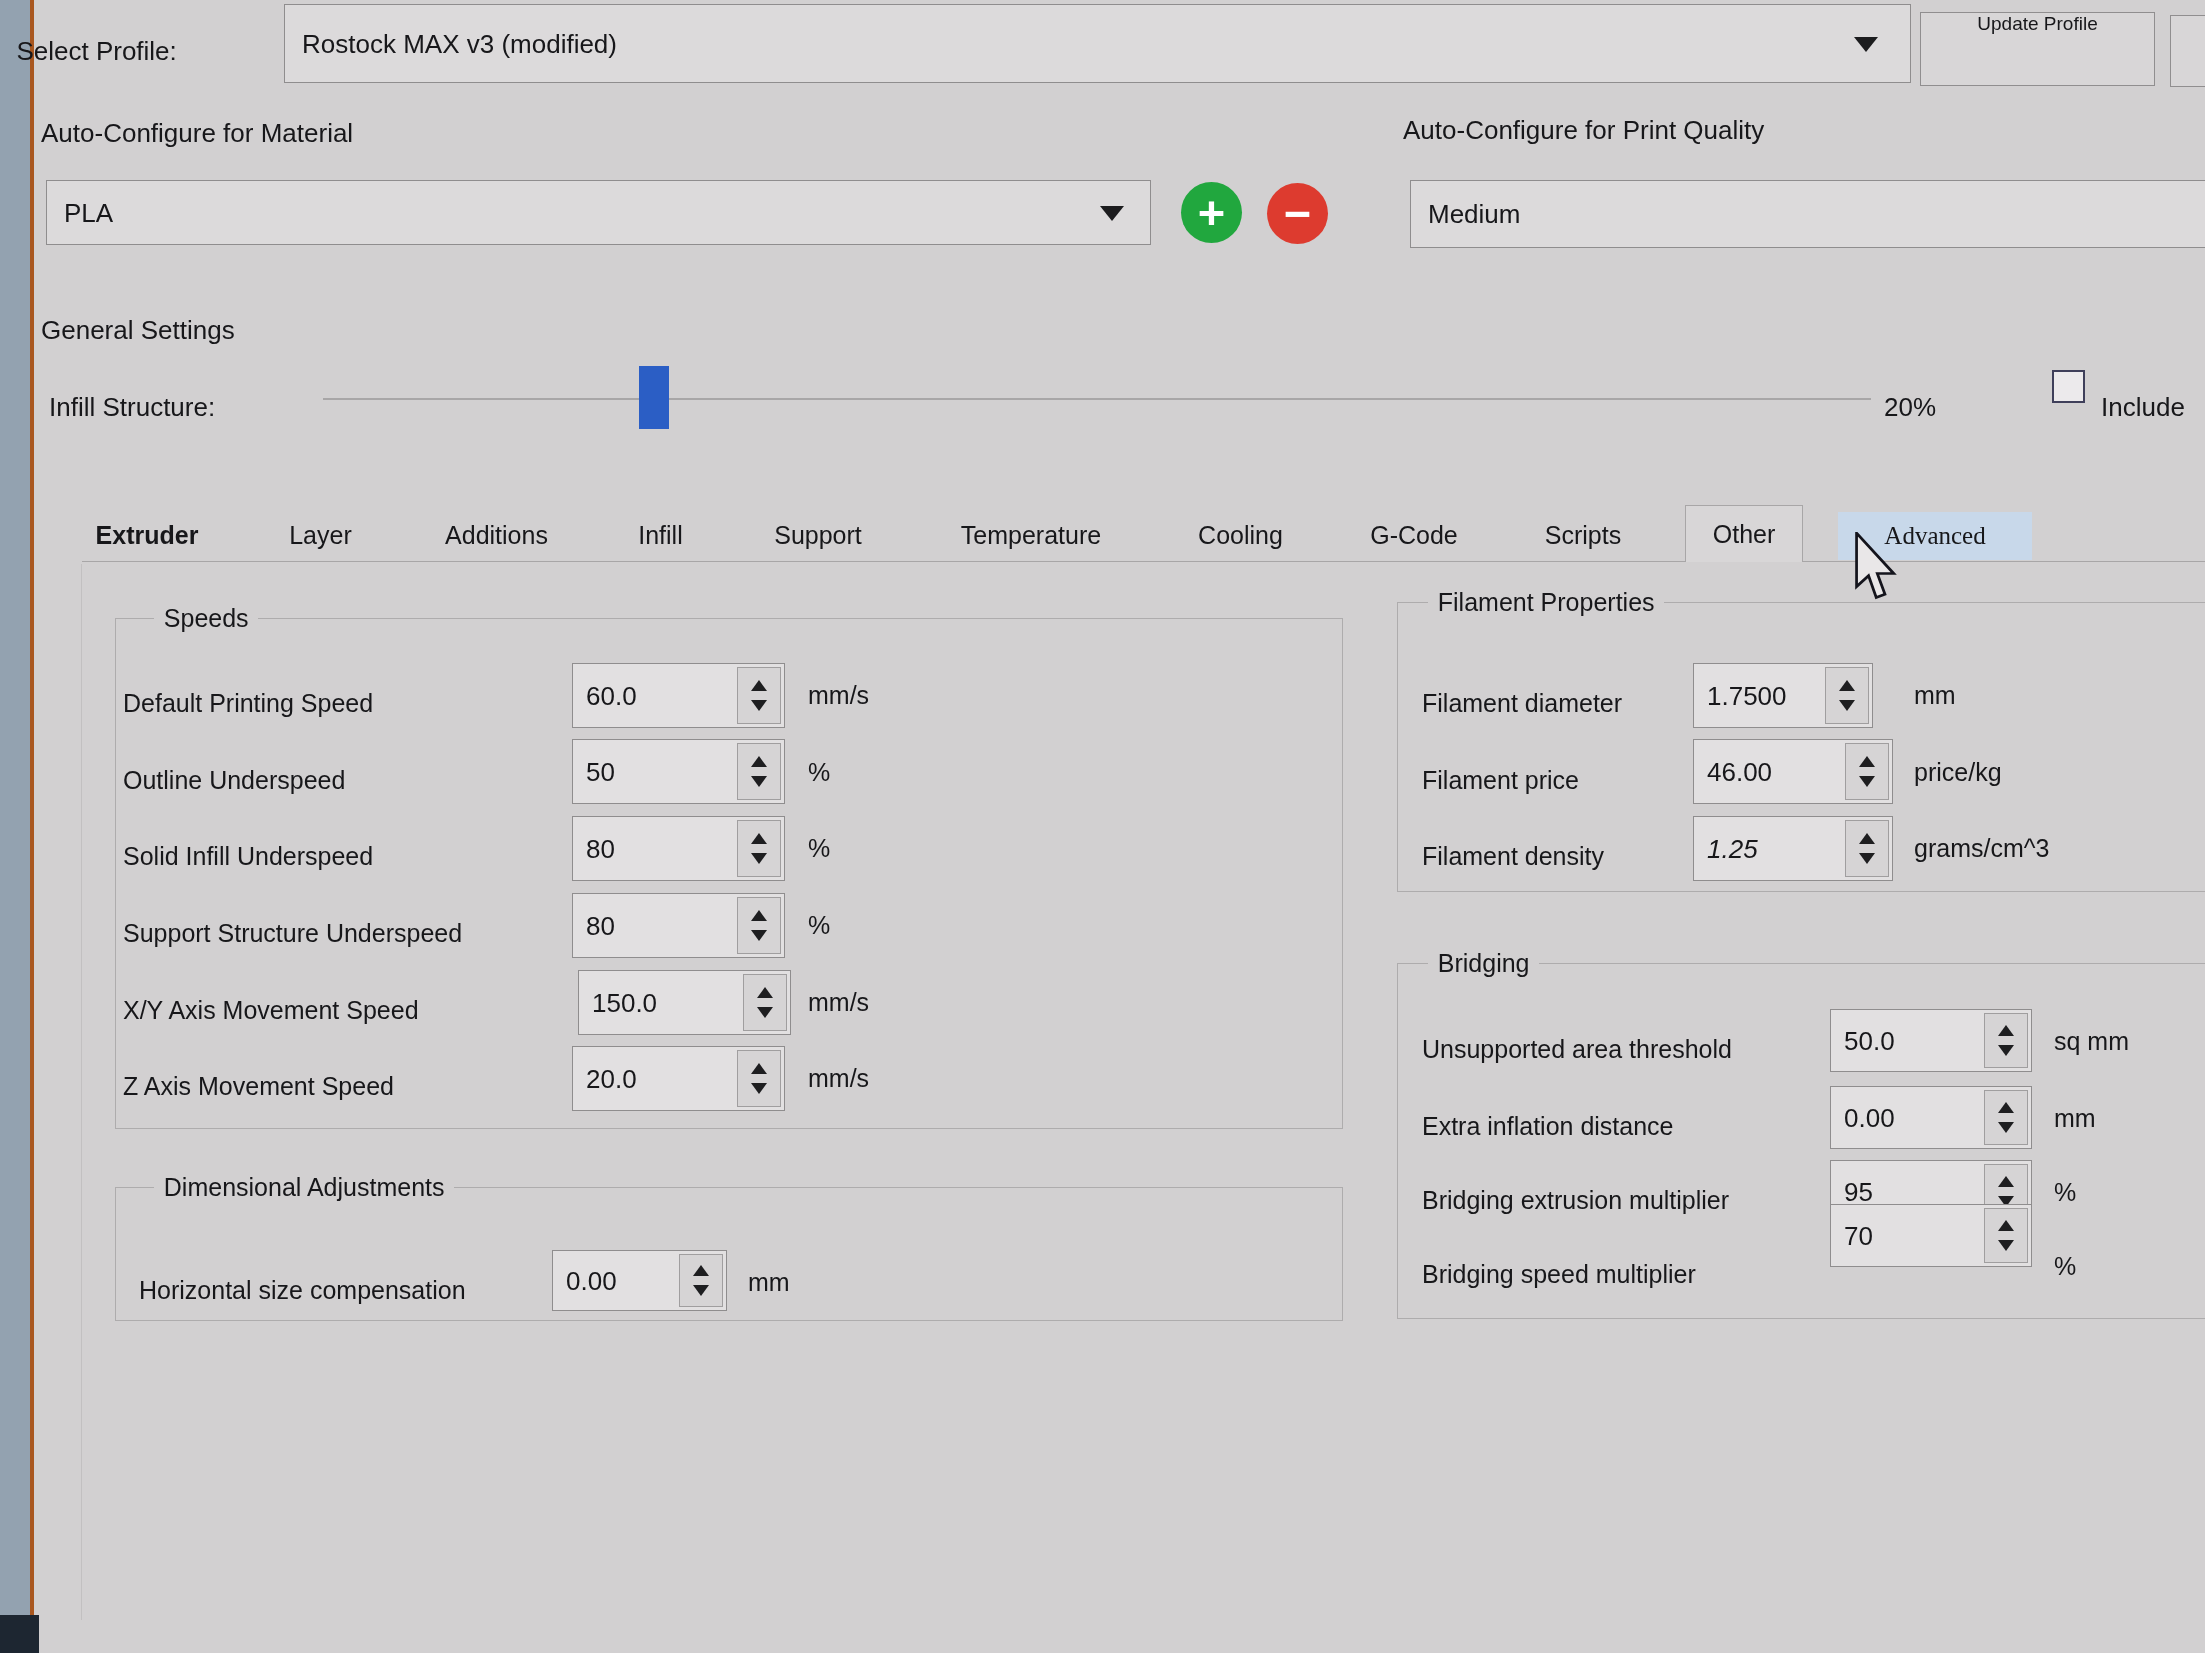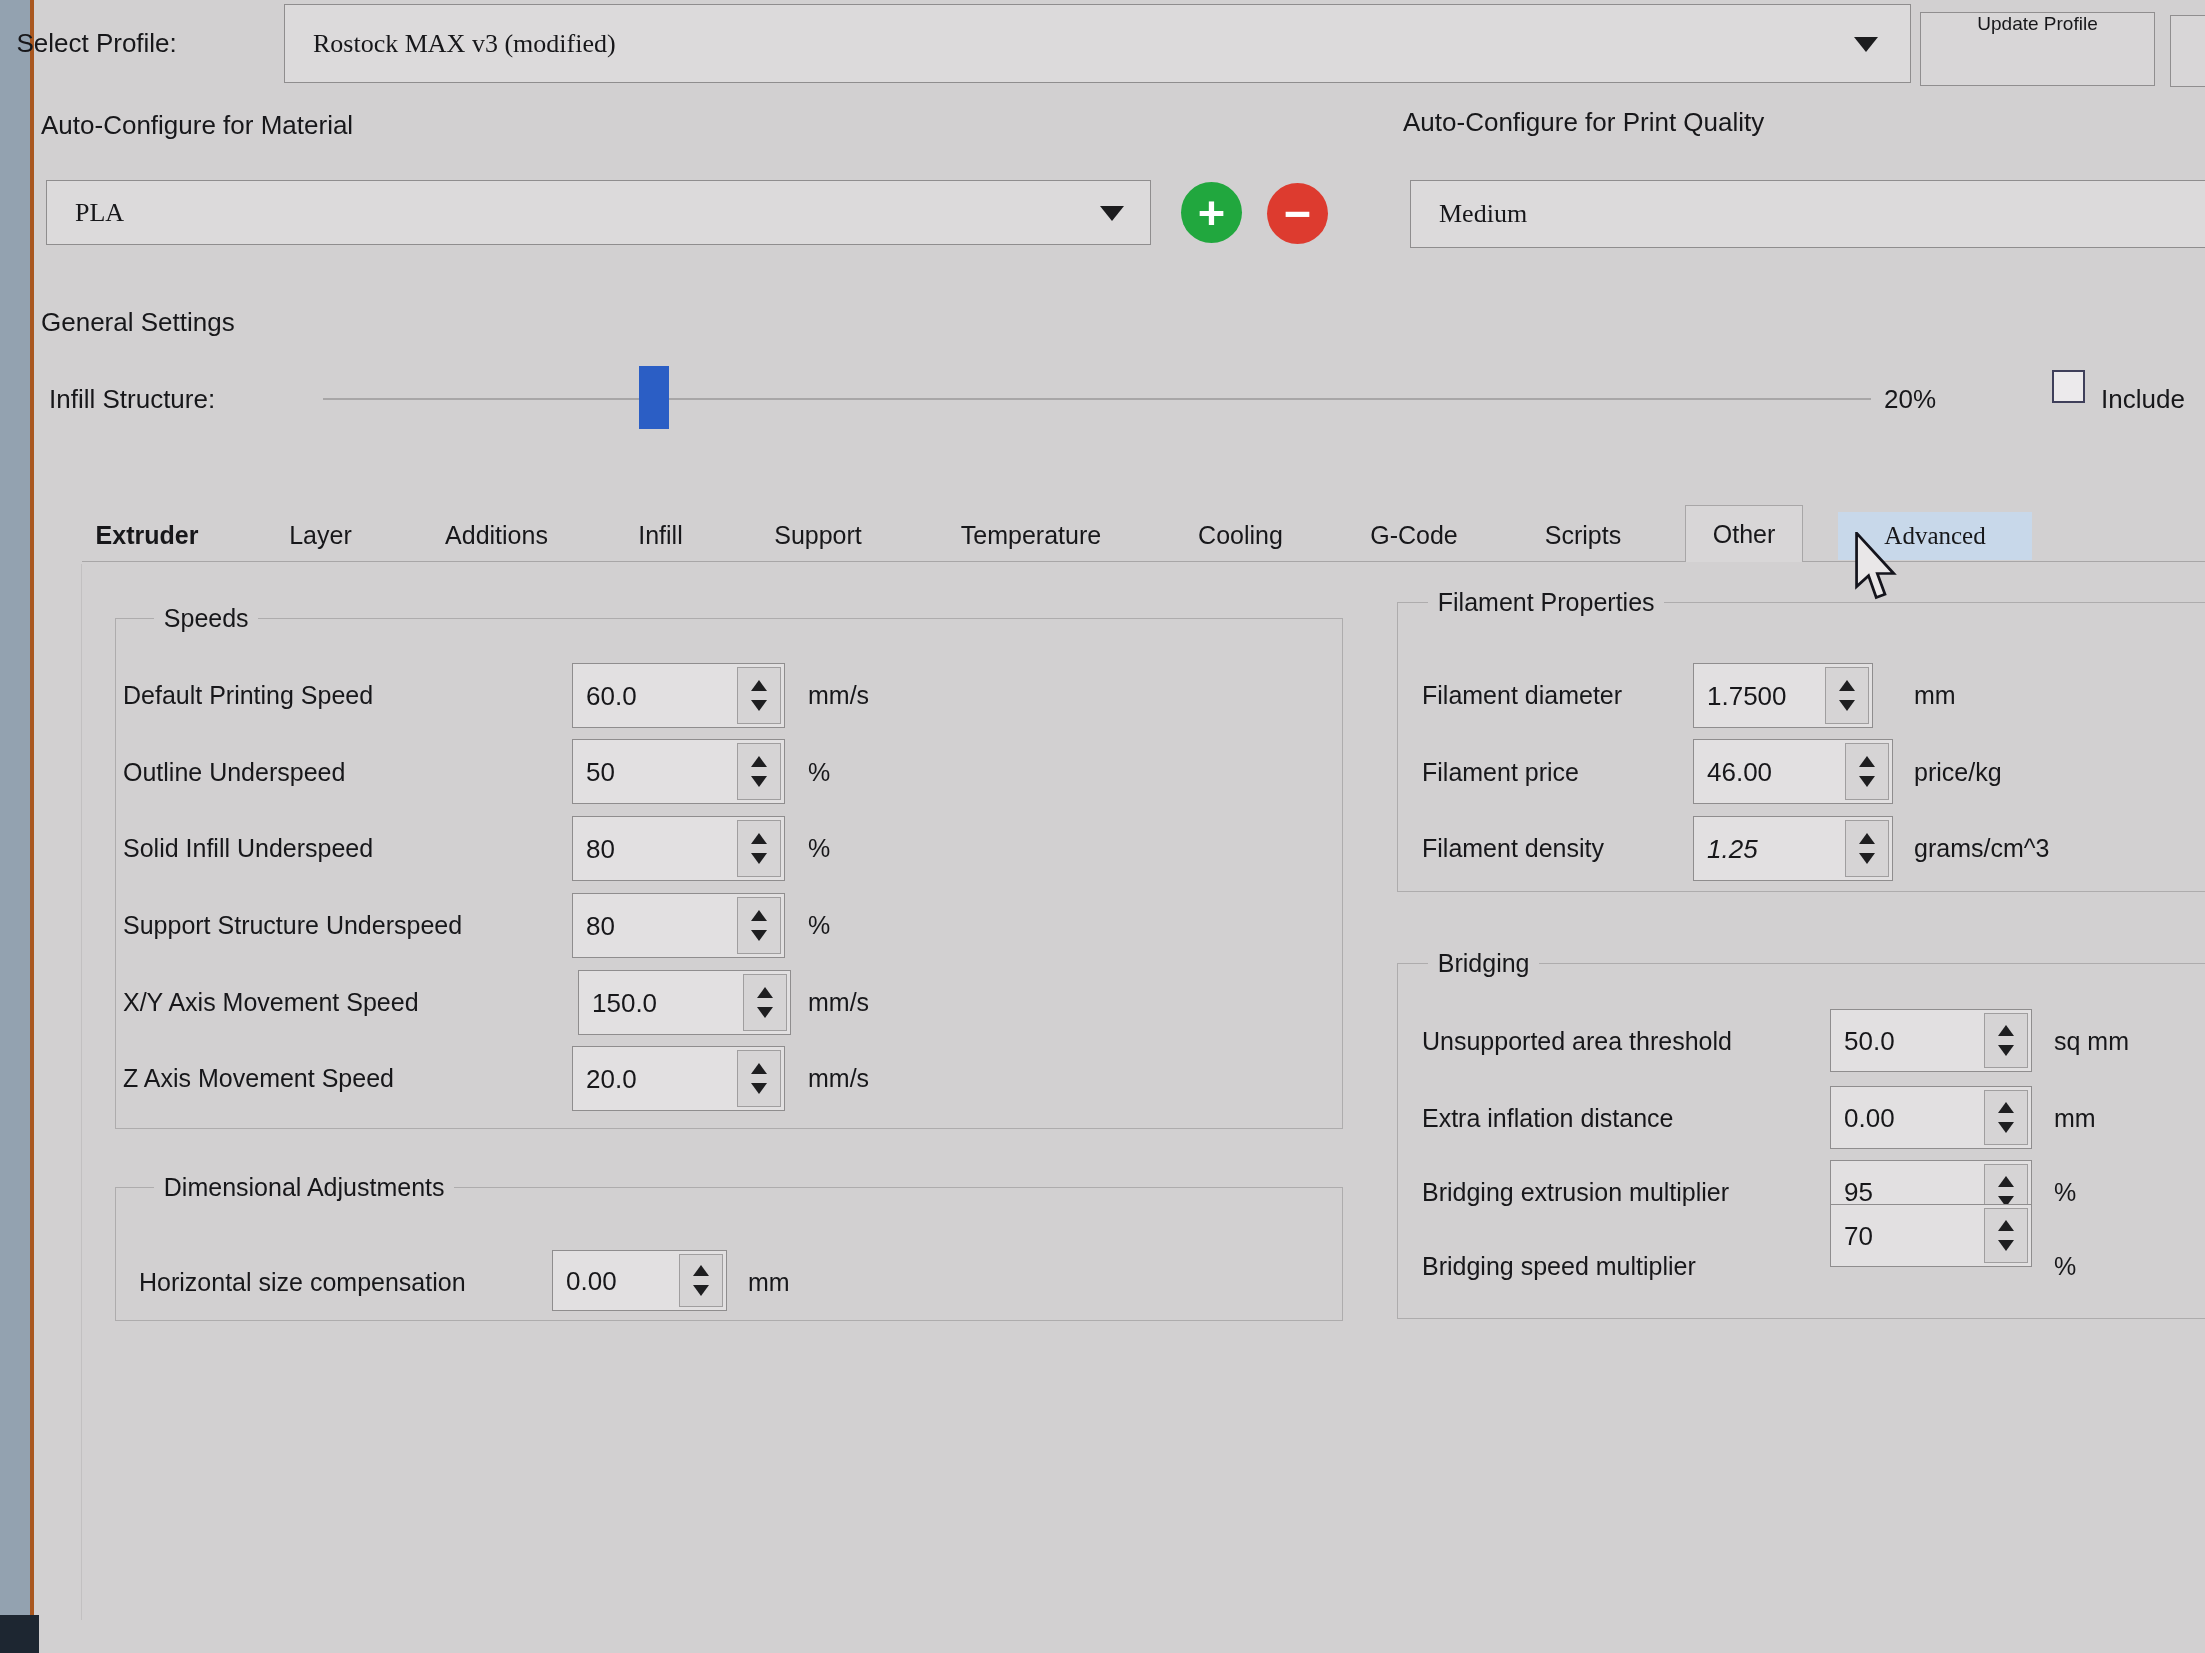--- a/index.html
+++ b/index.html
@@ -2,25 +2,25 @@
 <html style="font-size:8.8px"><head>
 <meta charset="utf-8">
 <style>
   html,body{margin:0;padding:0;}
   body{
     width:2205px;height:1654px;position:relative;overflow:hidden;
     background:#d2d0d1;font-family:"Liberation Sans",sans-serif;color:#17171a;
     -webkit-font-smoothing:antialiased;
   }
   .abs{position:absolute;}
-  .lbl{position:absolute;font-size:25px;line-height:35px;white-space:nowrap;}
+  .lbl{position:absolute;font-size:25px;line-height:35px;white-space:nowrap;margin-top:8px;}
   .big{font-size:26px;}
   
   .combo{position:absolute;background:#dcdadb;border:1.6px solid #8f8d8e;box-sizing:border-box;}
-  .combo .ctext{position:absolute;left:28px;top:50%;transform:translateY(-50%);font-size:26px;white-space:nowrap;font-family:Liberation Serif, serif;}
+  .combo .ctext{position:absolute;left:17px;top:50%;transform:translateY(-50%);font-size:26px;white-space:nowrap;}
   .arr-dn{position:absolute;width:0;height:0;border-left:12px solid transparent;border-right:12px solid transparent;border-top:15.3px solid #1c1c1e;top:50%;margin-top:-6.6px;}
   
   .btn{position:absolute;background:#d8d6d7;border:1.6px solid #908e8f;box-sizing:border-box;display:flex;align-items:flex-start;justify-content:center;font-size:19px;}
   
   .roundbtn{position:absolute;width:61px;height:61px;border-radius:50%;display:flex;align-items:center;justify-content:center;color:#fff;font-size:47px;font-weight:bold;line-height:1;}
   
   .gbox{position:absolute;border:1.1px solid #aeacad;box-sizing:border-box;}
   .gtitle{position:absolute;top:-18.6px;background:#d2d0d1;padding:0 9.8px;font-size:25px;line-height:36px;white-space:nowrap;}
   
   .spinfield{position:absolute;height:65px;background:#e2e0e1;border:1.6px solid #8f8d8e;box-sizing:border-box;}

